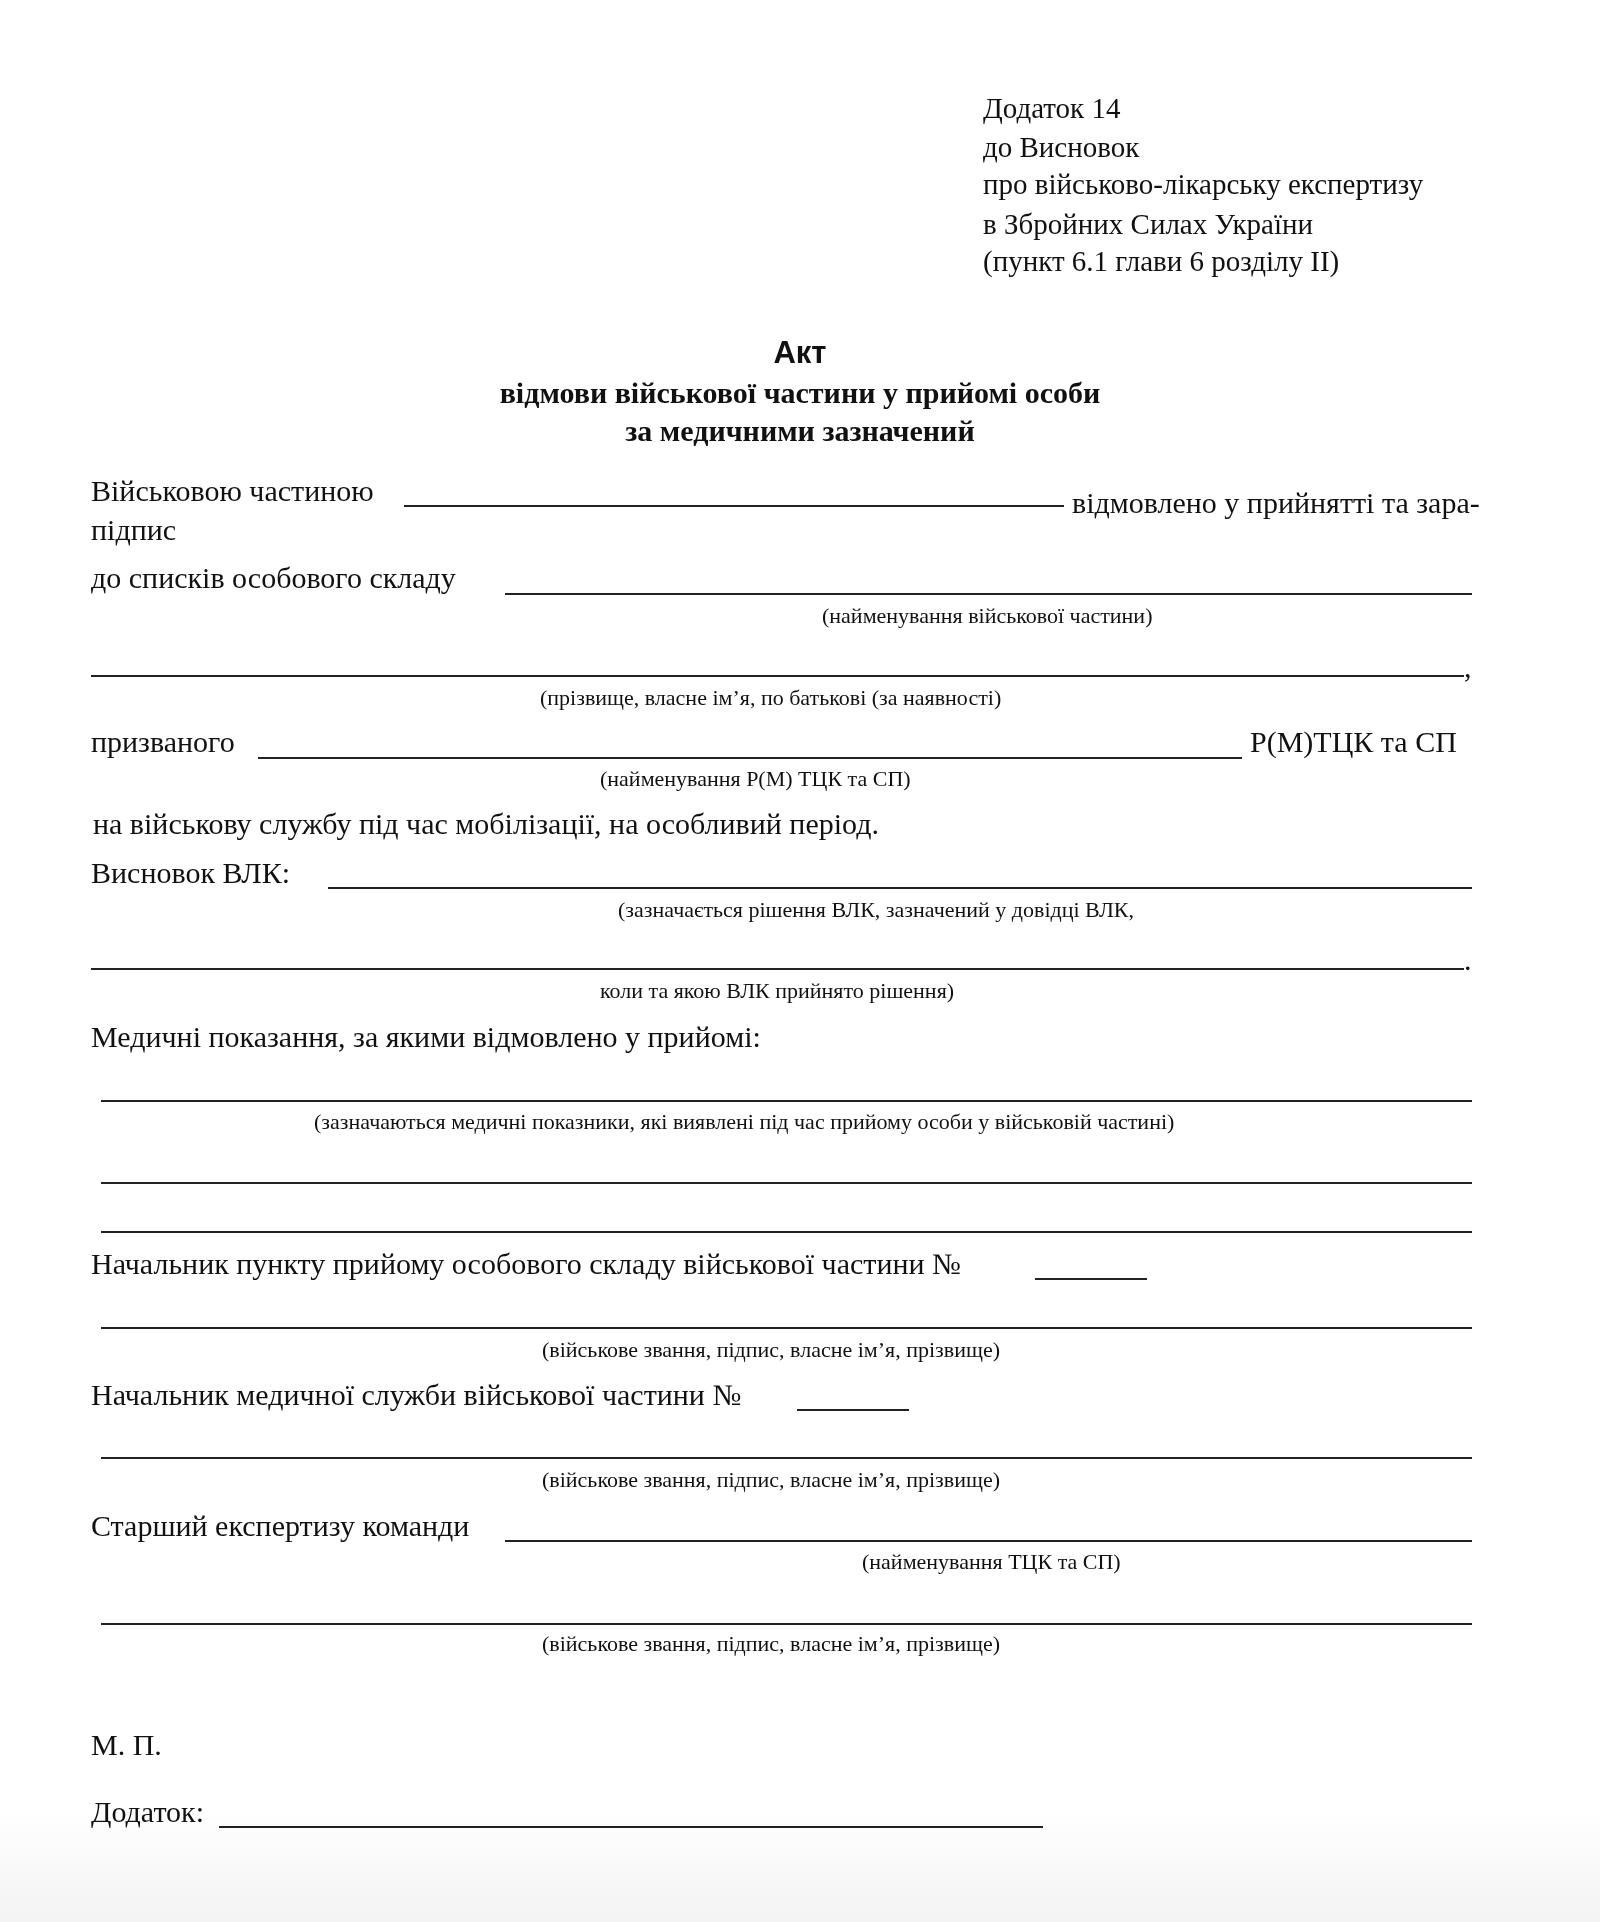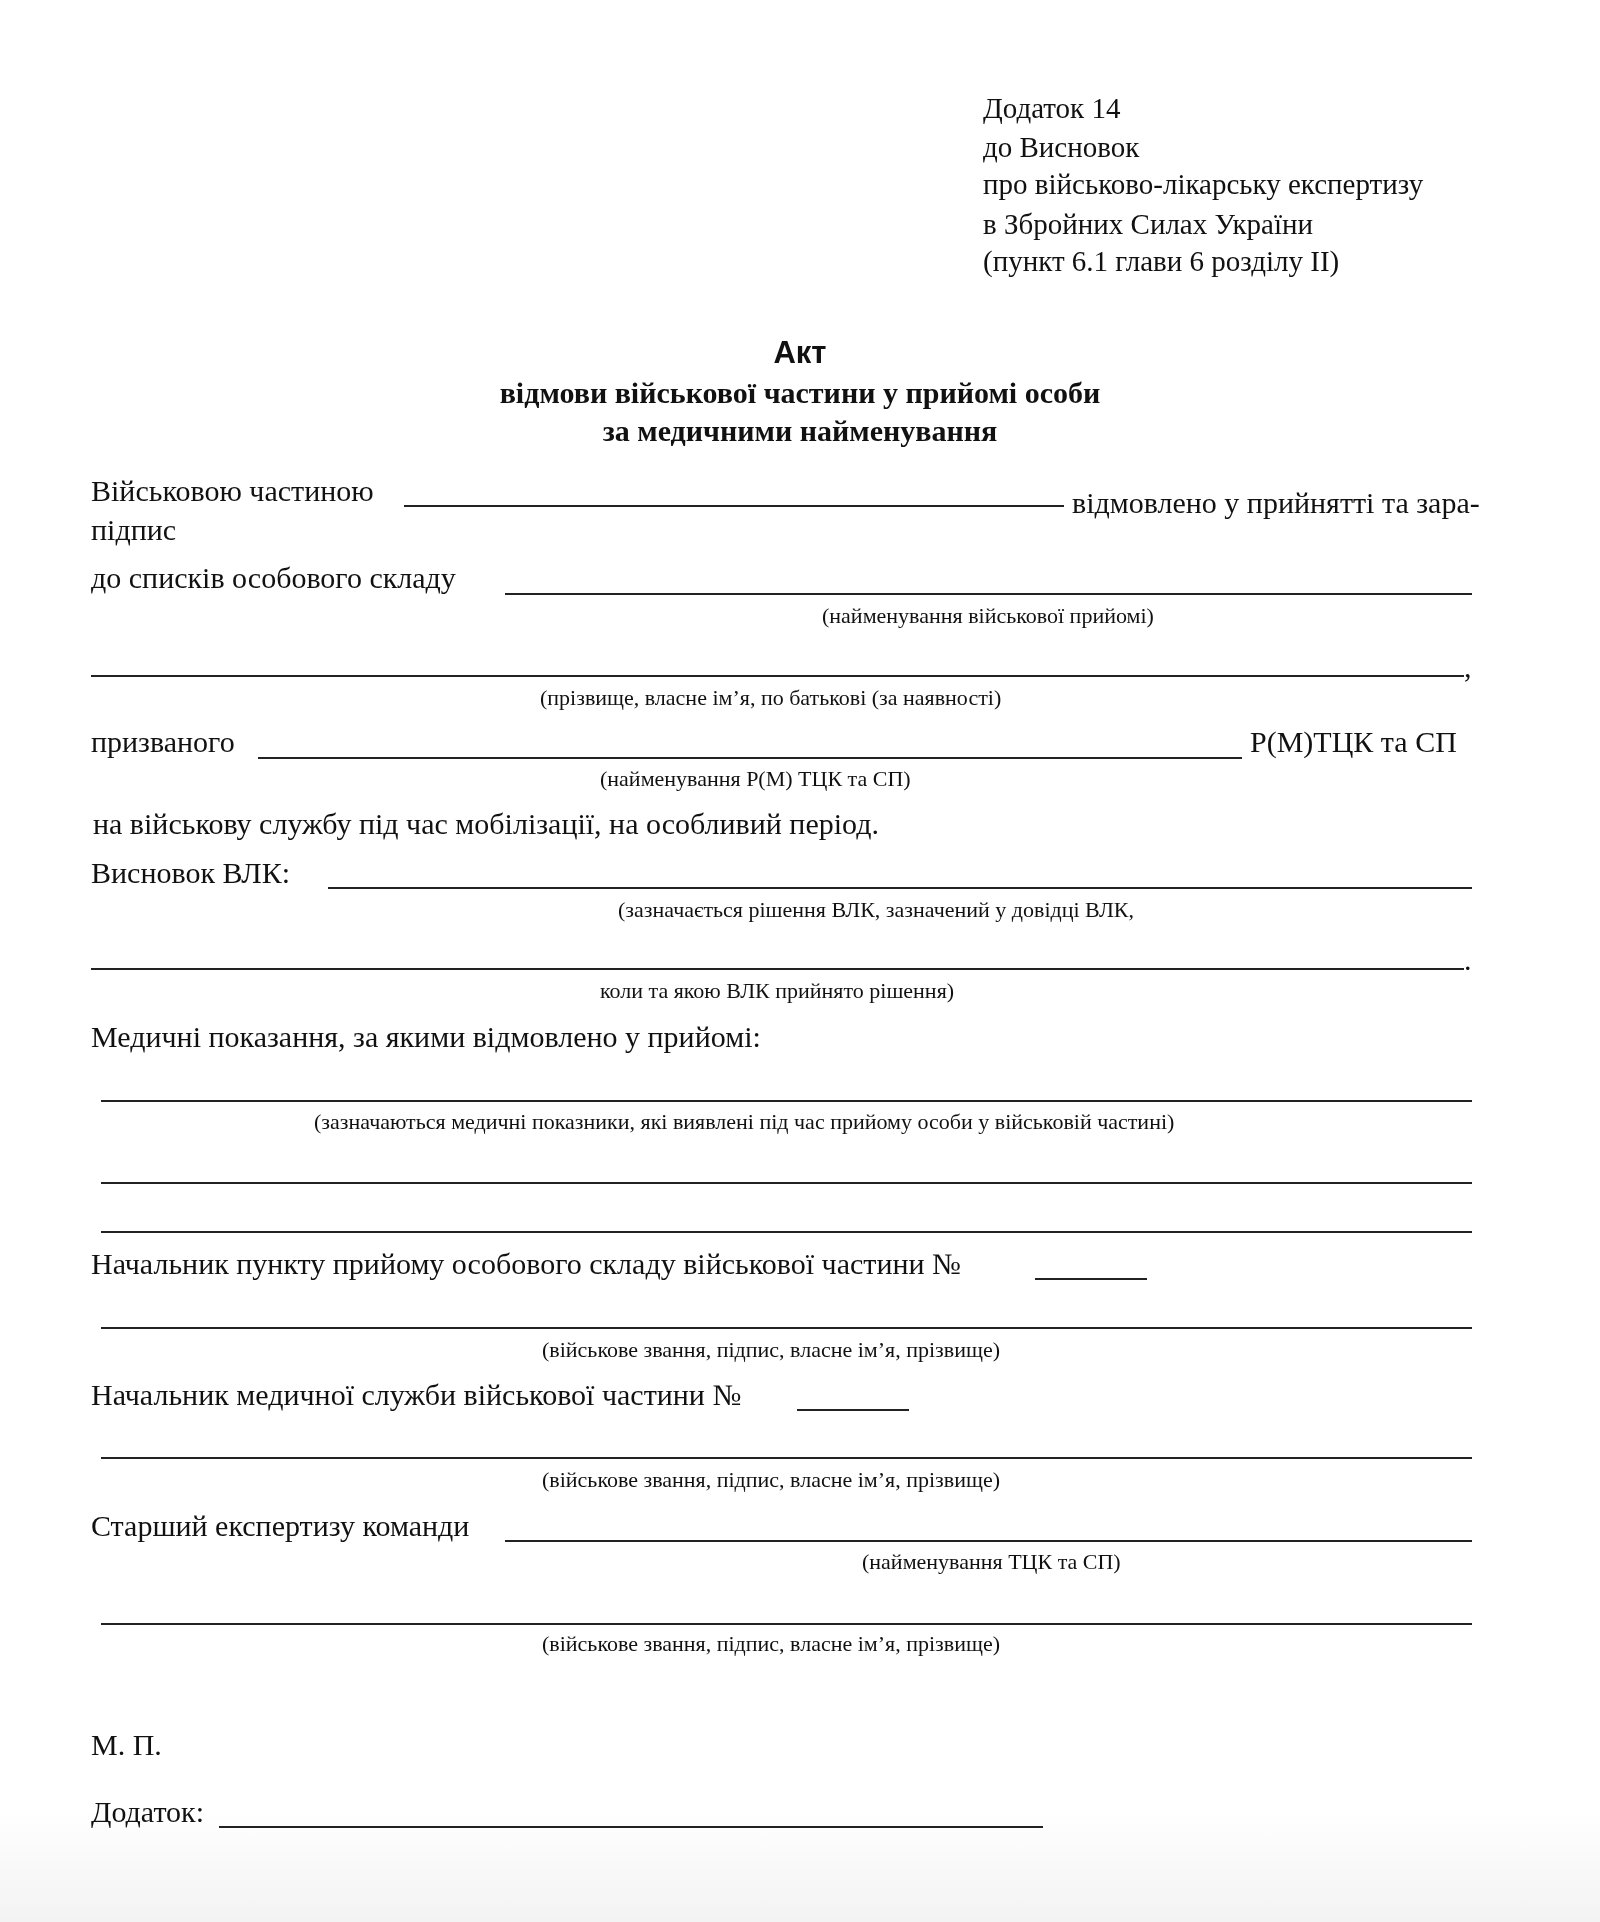--- a/index.html
+++ b/index.html
@@ -19,30 +19,30 @@
 <body>
 
 <div class="t hdr" style="top:94px">Додаток 14</div>
 <div class="t hdr" style="top:133px">до Висновок</div>
 <div class="t hdr" style="top:170px">про військово-лікарську експертизу</div>
 <div class="t hdr" style="top:210px">в Збройних Силах України</div>
 <div class="t hdr" style="top:247px">(пункт 6.1 глави 6 розділу ІІ)</div>
 
 <div class="t title-main" style="top:337px">Акт</div>
 <div class="t title-sub" style="top:378px">відмови військової частини у прийомі особи</div>
-<div class="t title-sub" style="top:416px">за медичними найменування</div>
+<div class="t title-sub" style="top:416px">за медичними зазначений</div>
 
 <div class="t" style="top:476px; left:91px">Військовою частиною</div>
 <div class="line" style="top:505px; left:404px; width:660px"></div>
 <div class="t" style="top:488px; left:1072px">відмовлено у прийнятті та зара-</div>
 <div class="t" style="top:515px; left:91px">підпис</div>
 
 <div class="t" style="top:563px; left:91px">до списків особового складу</div>
 <div class="line" style="top:593px; left:505px; width:967px"></div>
-<div class="t cap" style="top:605px; left:822px">(найменування військової прийомі)</div>
+<div class="t cap" style="top:605px; left:822px">(найменування військової частини)</div>
 
 <div class="line" style="top:675px; left:91px; width:1373px"></div>
 <div class="t" style="top:652px; left:1464px">,</div>
 <div class="t cap" style="top:687px; left:540px">(прізвище, власне ім’я, по батькові (за наявності)</div>
 
 <div class="t" style="top:727px; left:91px">призваного</div>
 <div class="line" style="top:757px; left:258px; width:984px"></div>
 <div class="t" style="top:727px; left:1250px">Р(М)ТЦК та СП</div>
 <div class="t cap" style="top:768px; left:600px">(найменування Р(М) ТЦК та СП)</div>
 

